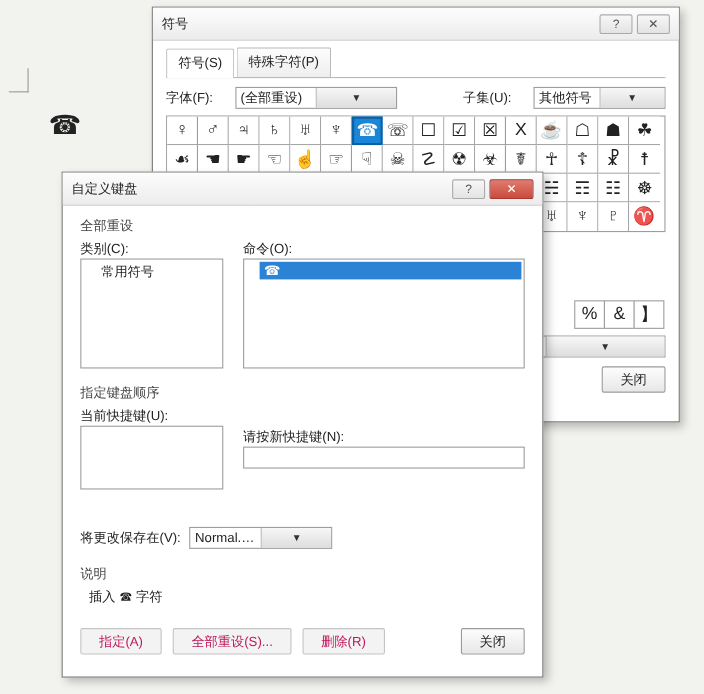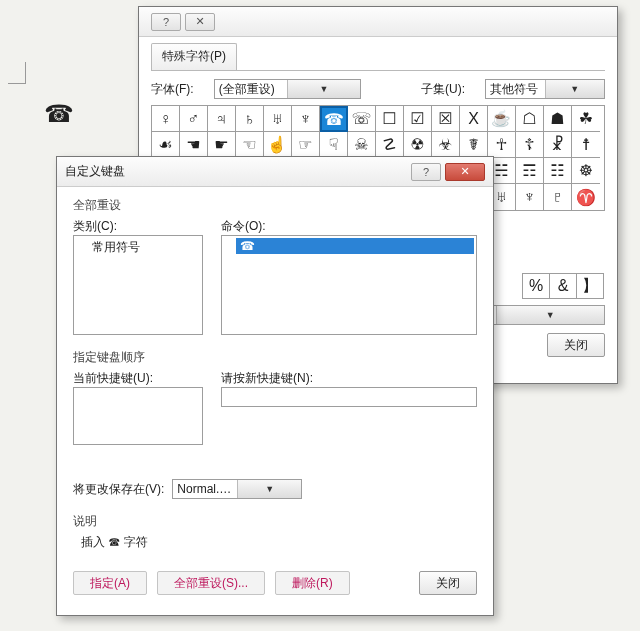--- a/index.html
+++ b/index.html
@@ -95,40 +95,42 @@
   .w-kb { left: 56px; top: 156px; width: 438px; height: 460px; }
   .w-kb .body { padding: 10px 16px 14px 16px; }
   .group { margin-bottom:14px; }
   .group > .gl { margin-bottom:4px; color:#444; }
   .listbox {
     border:1px solid #9d9d9d; background:#fff; overflow:hidden;
   }
   .lb-inner { padding:2px; height:100%; overflow:auto; }
   .lb-item { padding:1px 4px;margin-left:12px; }
   .lb-item.sel { background:#2b83d6; color:#fff; }
-  .two-col { display:flex; gap:18px; }
+  .two-col { display:flex; gap:18px;align-items:center; }
   .col { display:flex; flex-direction:column; }
   .desc { margin-left: 8px; }
   .kb-bottom { display:flex; gap:10px; margin-top:20px; }
   .kb-bottom .spacer { flex:1; }
   .txt { height:20px; border:1px solid #9d9d9d; background:#fff; padding:0 4px; width:100%; }
 </style>
 </head>
 <body>
 
 <div class="pg-hint"></div>
 <div class="pg-phone">☎</div>
 
 <div class="window w-symbol">
   <div class="titlebar">
+    <span class="title">符号</span>
     <span class="ctl">?</span>
     <span class="ctl">✕</span>
   </div>
   <div class="body">
     <div class="tabs">
+      <div class="tab active">符号(S)</div>
       <div class="tab">特殊字符(P)</div>
     </div>
     <div class="row">
       <label>字体(F):</label>
       <div class="combo" style="max-width:170px">
         <span>(全部重设)</span>
         <span class="arr">▼</span>
       </div>
       <div style="width:20px"></div>
       <label>子集(U):</label>

